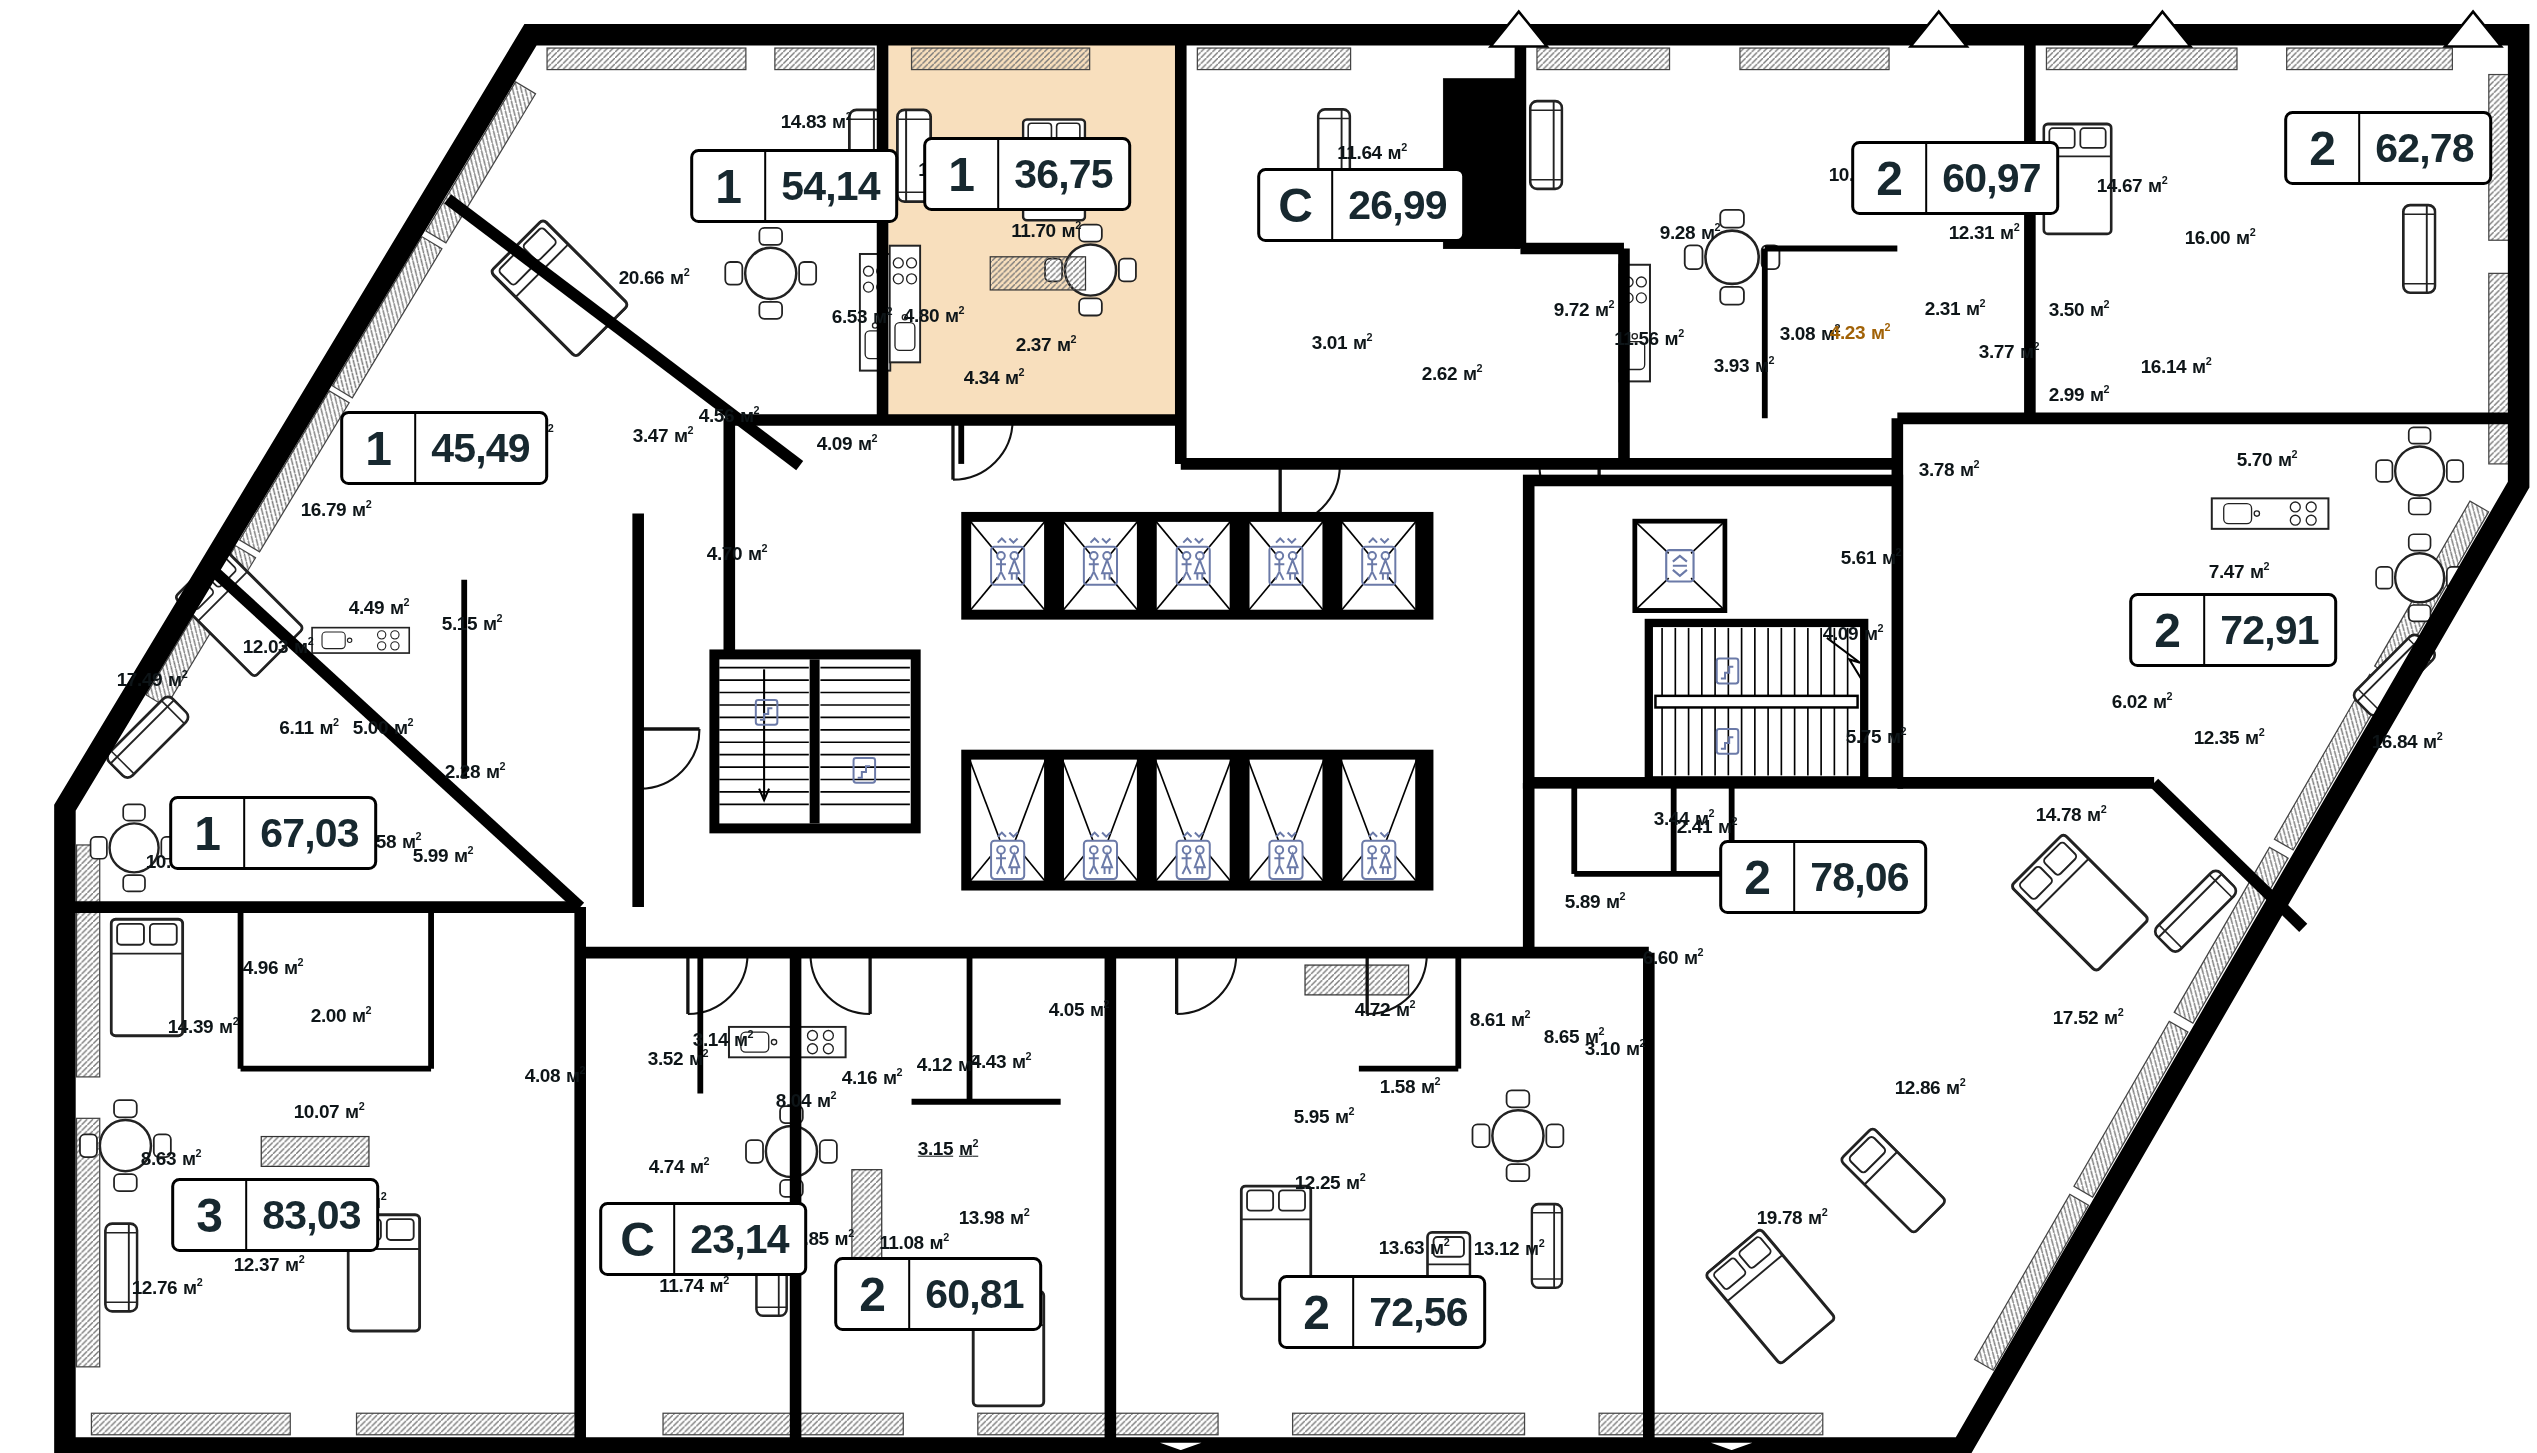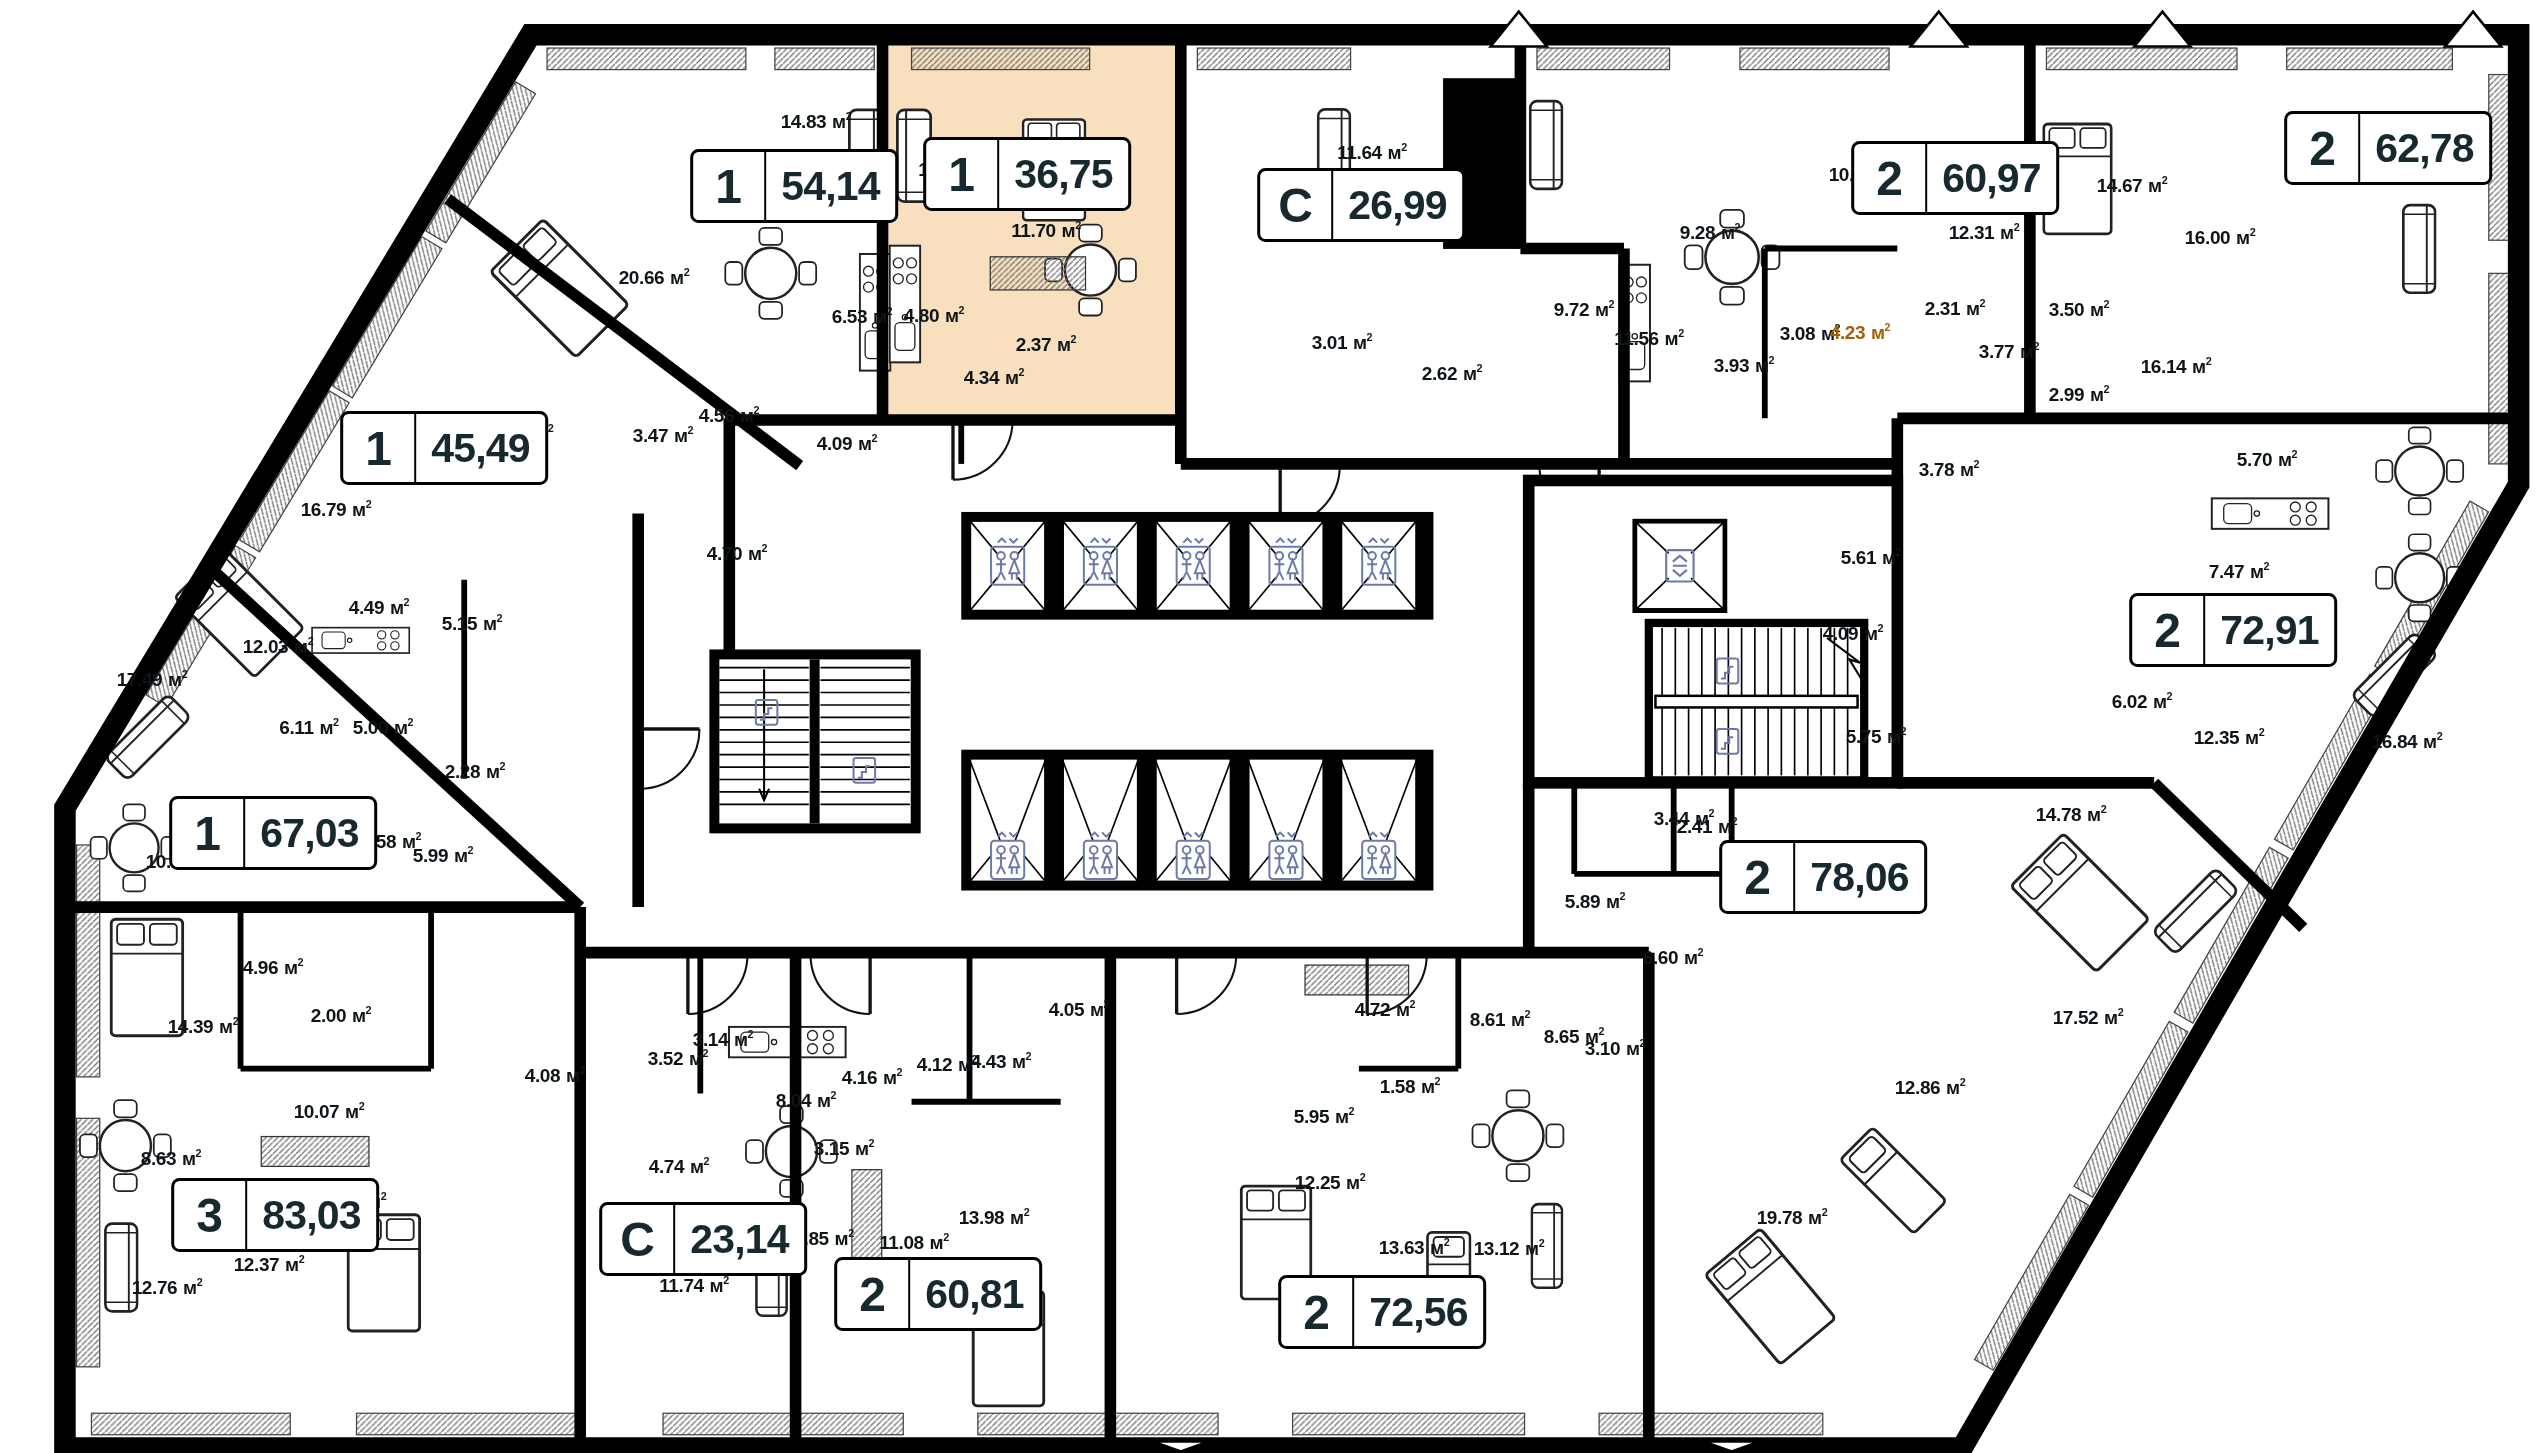--- a/index.html
+++ b/index.html
@@ -455,21 +455,21 @@
       <div class="room-label" style="left: 336px; top: 511px; color: rgb(14, 21, 24);"><span class="v">16.79</span><span class="u"><span class="m">м</span><sup>2</sup></span></div>
       <div class="room-label" style="left: 953px; top: 171px; color: rgb(14, 21, 24);"><span class="v">11.81</span><span class="u"><span class="m">м</span><sup>2</sup></span></div>
       <div class="room-label" style="left: 1046px; top: 232px; color: rgb(14, 21, 24);"><span class="v">11.70</span><span class="u"><span class="m">м</span><sup>2</sup></span></div>
       <div class="room-label" style="left: 934px; top: 317px; color: rgb(14, 21, 24);"><span class="v">4.80</span><span class="u"><span class="m">м</span><sup>2</sup></span></div>
       <div class="room-label" style="left: 1046px; top: 346px; color: rgb(14, 21, 24);"><span class="v">2.37</span><span class="u"><span class="m">м</span><sup>2</sup></span></div>
       <div class="room-label" style="left: 994px; top: 379px; color: rgb(14, 21, 24);"><span class="v">4.34</span><span class="u"><span class="m">м</span><sup>2</sup></span></div>
       <div class="room-label" style="left: 1372px; top: 154px; color: rgb(14, 21, 24);"><span class="v">11.64</span><span class="u"><span class="m">м</span><sup>2</sup></span></div>
       <div class="room-label" style="left: 1342px; top: 344px; color: rgb(14, 21, 24);"><span class="v">3.01</span><span class="u"><span class="m">м</span><sup>2</sup></span></div>
       <div class="room-label" style="left: 1452px; top: 375px; color: rgb(14, 21, 24);"><span class="v">2.62</span><span class="u"><span class="m">м</span><sup>2</sup></span></div>
       <div class="room-label" style="left: 1584px; top: 311px; color: rgb(14, 21, 24);"><span class="v">9.72</span><span class="u"><span class="m">м</span><sup>2</sup></span></div>
-      <div class="room-label" style="left: 1690px; top: 234px; color: rgb(14, 21, 24); margin-left: 20px;"><span class="v">9.28</span><span class="u"><span class="m">м</span><sup>2</sup></span></div>
+      <div class="room-label" style="left: 1690px; top: 234px; color: rgb(14, 21, 24);"><span class="v">9.28</span><span class="u"><span class="m">м</span><sup>2</sup></span></div>
       <div class="room-label" style="left: 1649px; top: 340px; color: rgb(14, 21, 24);"><span class="v">11.56</span><span class="u"><span class="m">м</span><sup>2</sup></span></div>
       <div class="room-label" style="left: 1744px; top: 367px; color: rgb(14, 21, 24);"><span class="v">3.93</span><span class="u"><span class="m">м</span><sup>2</sup></span></div>
       <div class="room-label" style="left: 1864px; top: 176px; color: rgb(14, 21, 24);"><span class="v">10.50</span><span class="u"><span class="m">м</span><sup>2</sup></span></div>
       <div class="room-label" style="left: 1810px; top: 292px; color: rgb(14, 21, 24); margin-top: 43px;"><span class="v">3.08</span><span class="u"><span class="m">м</span><sup>2</sup></span></div>
       <div class="room-label" style="left: 1860px; top: 334px; color: #a16207;"><span class="v">4.23</span><span class="u"><span class="m">м</span><sup>2</sup></span></div>
       <div class="room-label" style="left: 1955px; top: 310px; color: rgb(14, 21, 24);"><span class="v">2.31</span><span class="u"><span class="m">м</span><sup>2</sup></span></div>
       <div class="room-label" style="left: 1984px; top: 234px; color: rgb(14, 21, 24);"><span class="v">12.31</span><span class="u"><span class="m">м</span><sup>2</sup></span></div>
       <div class="room-label" style="left: 2009px; top: 353px; color: rgb(14, 21, 24);"><span class="v">3.77</span><span class="u"><span class="m">м</span><sup>2</sup></span></div>
       <div class="room-label" style="left: 2079px; top: 303px; color: rgb(14, 21, 24); margin-top: 8px;"><span class="v">3.50</span><span class="u"><span class="m">м</span><sup>2</sup></span></div>
       <div class="room-label" style="left: 2079px; top: 396px; color: rgb(14, 21, 24);"><span class="v">2.99</span><span class="u"><span class="m">м</span><sup>2</sup></span></div>
@@ -506,21 +506,21 @@
       <div class="room-label" style="left: 329px; top: 1113px; color: rgb(14, 21, 24);"><span class="v">10.07</span><span class="u"><span class="m">м</span><sup>2</sup></span></div>
       <div class="room-label" style="left: 555px; top: 1077px; color: rgb(14, 21, 24);"><span class="v">4.08</span><span class="u"><span class="m">м</span><sup>2</sup></span></div>
       <div class="room-label" style="left: 678px; top: 1060px; color: rgb(14, 21, 24);"><span class="v">3.52</span><span class="u"><span class="m">м</span><sup>2</sup></span></div>
       <div class="room-label" style="left: 679px; top: 1168px; color: rgb(14, 21, 24);"><span class="v">4.74</span><span class="u"><span class="m">м</span><sup>2</sup></span></div>
       <div class="room-label" style="left: 694px; top: 1287px; color: rgb(14, 21, 24);"><span class="v">11.74</span><span class="u"><span class="m">м</span><sup>2</sup></span></div>
       <div class="room-label" style="left: 723px; top: 1041px; color: rgb(14, 21, 24);"><span class="v">3.14</span><span class="u"><span class="m">м</span><sup>2</sup></span></div>
       <div class="room-label" style="left: 806px; top: 1102px; color: rgb(14, 21, 24);"><span class="v">8.04</span><span class="u"><span class="m">м</span><sup>2</sup></span></div>
       <div class="room-label" style="left: 872px; top: 1079px; color: rgb(14, 21, 24);"><span class="v">4.16</span><span class="u"><span class="m">м</span><sup>2</sup></span></div>
       <div class="room-label" style="left: 947px; top: 1066px; color: rgb(14, 21, 24);"><span class="v">4.12</span><span class="u"><span class="m">м</span><sup>2</sup></span></div>
       <div class="room-label" style="left: 1001px; top: 1063px; color: rgb(14, 21, 24);"><span class="v">4.43</span><span class="u"><span class="m">м</span><sup>2</sup></span></div>
-      <div class="room-label" style="left: 844px; top: 1150px; color: rgb(14, 21, 24);"><span class="v">3.15</span><span class="u"><span class="m">м</span><sup>2</sup></span></div>
+      <div class="room-label" style="left: 948px; top: 1150px; color: rgb(14, 21, 24); text-decoration: underline;"><span class="v">3.15</span><span class="u"><span class="m">м</span><sup>2</sup></span></div>
       <div class="room-label" style="left: 819px; top: 1240px; color: rgb(14, 21, 24);"><span class="v">11.85</span><span class="u"><span class="m">м</span><sup>2</sup></span></div>
       <div class="room-label" style="left: 914px; top: 1244px; color: rgb(14, 21, 24);"><span class="v">11.08</span><span class="u"><span class="m">м</span><sup>2</sup></span></div>
       <div class="room-label" style="left: 994px; top: 1219px; color: rgb(14, 21, 24);"><span class="v">13.98</span><span class="u"><span class="m">м</span><sup>2</sup></span></div>
       <div class="room-label" style="left: 1079px; top: 1011px; color: rgb(14, 21, 24);"><span class="v">4.05</span><span class="u"><span class="m">м</span><sup>2</sup></span></div>
       <div class="room-label" style="left: 1385px; top: 1011px; color: rgb(14, 21, 24);"><span class="v">4.72</span><span class="u"><span class="m">м</span><sup>2</sup></span></div>
       <div class="room-label" style="left: 1500px; top: 1021px; color: rgb(14, 21, 24);"><span class="v">8.61</span><span class="u"><span class="m">м</span><sup>2</sup></span></div>
       <div class="room-label" style="left: 1574px; top: 1038px; color: rgb(14, 21, 24);"><span class="v">8.65</span><span class="u"><span class="m">м</span><sup>2</sup></span></div>
       <div class="room-label" style="left: 1615px; top: 1050px; color: rgb(14, 21, 24);"><span class="v">3.10</span><span class="u"><span class="m">м</span><sup>2</sup></span></div>
       <div class="room-label" style="left: 1410px; top: 1088px; color: rgb(14, 21, 24);"><span class="v">1.58</span><span class="u"><span class="m">м</span><sup>2</sup></span></div>
       <div class="room-label" style="left: 1324px; top: 1118px; color: rgb(14, 21, 24);"><span class="v">5.95</span><span class="u"><span class="m">м</span><sup>2</sup></span></div>

